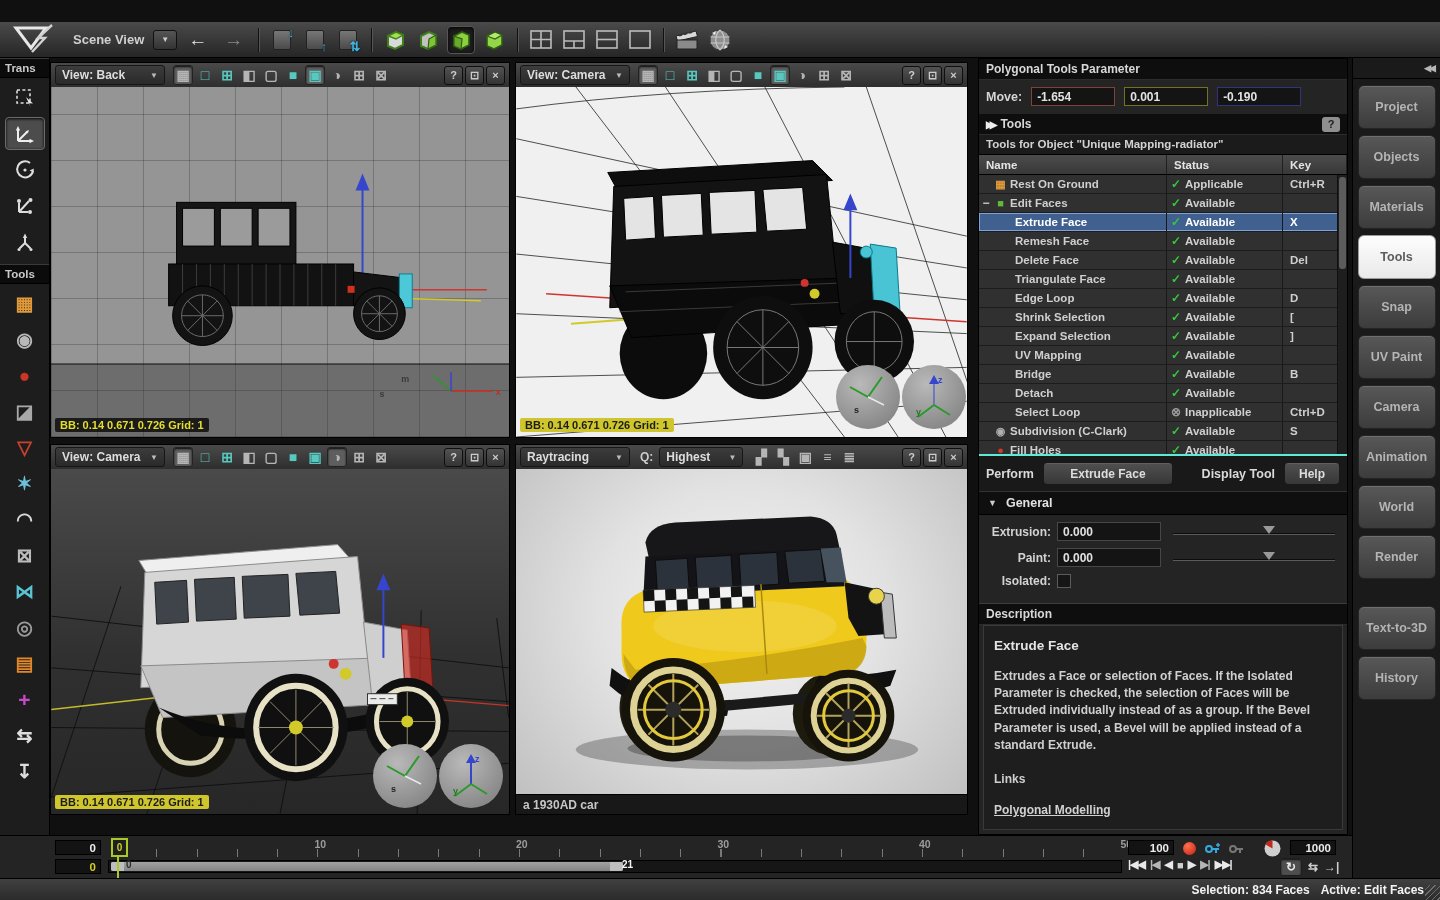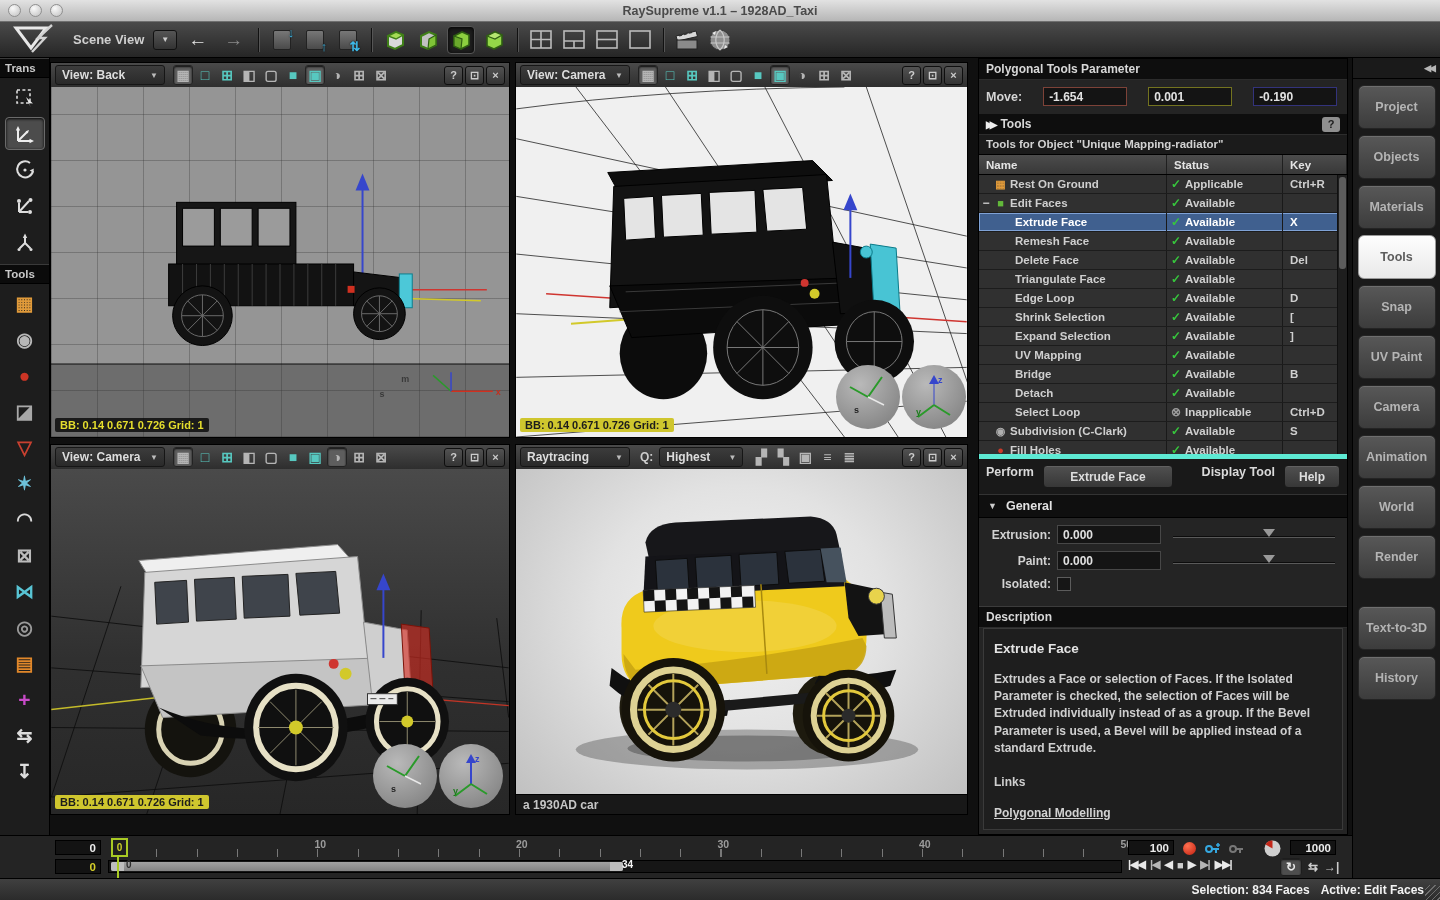--- a/index.html
+++ b/index.html
@@ -53,42 +53,42 @@
   .car{position:absolute;left:0;top:0;width:100%;height:100%;}
   .bb-chip{position:absolute;left:4px;bottom:5px;font-size:11px;padding:1px 5px;border-radius:2px;}
   .bb-dark{background:rgba(8,8,8,.82);color:#e5de2d;}
   .bb-yellow{background:#cfc62e;color:#1c1c1c;}
   .orbit{position:absolute;width:64px;height:64px;border-radius:50%;background:radial-gradient(circle at 38% 30%,#b9b9b9,#898989 75%);}
   .prompt{position:absolute;left:0;right:0;bottom:0;height:20px;background:#181818;border-top:1px solid #000;display:flex;align-items:center;padding:0 7px;color:#c6c6c6;font-size:12px;box-sizing:border-box;}
   
   .rpanel{position:absolute;left:978px;top:58px;width:370px;bottom:65px;background:#242424;border:1px solid #000;box-sizing:border-box;color:#c9c9c9;display:flex;flex-direction:column;overflow:hidden;}
   .sec-hdr{height:20px;min-height:20px;background:#0e0e0e;display:flex;align-items:center;padding:0 7px;font-size:12px;color:#d8d8d8;border-bottom:1px solid #2c2c2c;gap:7px;}
   .move-row{display:flex;align-items:center;gap:9px;padding:7px 7px 8px;font-size:12.5px;color:#d5d5d5;}
-  .mfield{width:72px;height:17px;background:#141414;border:1px solid;display:flex;align-items:center;padding:0 5px;font-size:12px;color:#e2e2e2;margin-left:12px;}
+  .mfield{width:72px;height:17px;background:#141414;border:1px solid;display:flex;align-items:center;padding:0 5px;font-size:12px;color:#e2e2e2;}
   .bx{border-color:#7d4238;}.by{border-color:#73731f;}.bz{border-color:#33337c;}
   .ff-icon{letter-spacing:-4px;font-size:10px;color:#eee;}
   .q-btn{margin-left:auto;width:18px;height:15px;background:#8f8f8f;color:#1d1d1d;border-radius:3px;display:flex;align-items:center;justify-content:center;font-size:11px;}
   .tools-sub{font-size:11.5px;color:#d2d2d2;padding:3px 7px 4px;background:#1b1b1b;white-space:nowrap;overflow:hidden;}
   .thead{display:flex;height:19px;min-height:19px;background:linear-gradient(#4c4c4c,#383838);border-top:1px solid #000;border-bottom:1px solid #000;font-size:11.5px;color:#e4e4e4;}
   .thead .c{display:flex;align-items:center;padding-left:7px;border-right:1px solid #1f1f1f;box-sizing:border-box;}
   .c1{width:188px;}.c2{width:116px;}.c3{flex:1;}
   .tbody{position:relative;height:279px;min-height:279px;overflow:hidden;background:#222;}
   .trow{display:flex;height:19px;background:#303030;border-bottom:1px solid #1c1c1c;font-size:11.5px;color:#cfcfcf;box-sizing:border-box;}
   .trow .c{display:flex;align-items:center;border-right:1px solid #191919;box-sizing:border-box;overflow:hidden;white-space:nowrap;}
   .trow.selected{background:#40608f;box-shadow:inset 0 0 0 1px #7fa2d6;color:#fff;}
   .expander{width:14px;text-align:center;color:#ccc;font-size:12px;}
   .row-icon{width:15px;text-align:center;font-size:11px;}
   .lvl2 .name-text{padding-left:36px;}
   .lvl1 .name-text{padding-left:2px;}
   .chk{width:18px;text-align:center;font-size:12px;}
   .chk.ok{color:#37c63d;}.chk.no{color:#9c9c9c;}
   .key-text{padding-left:7px;}
   .vscroll{position:absolute;right:0;top:0;bottom:0;width:9px;background:#1e1e1e;border-left:1px solid #101010;}
   .vthumb{position:absolute;left:1px;right:1px;top:2px;height:92px;background:#5c5c5c;border-radius:3px;}
-  .perform-row{display:flex;gap:9px;padding:6px 7px;font-size:12.5px;color:#dadada;background:#191919;border-top:5px solid #5eead4;}
+  .perform-row{display:flex;align-items:center;gap:9px;padding:6px 7px;font-size:12.5px;color:#dadada;background:#191919;border-top:2px solid #5eead4;}
   .btn{background:linear-gradient(#505050,#373737);border:1px solid #191919;border-radius:4px;color:#ddd;display:flex;align-items:center;justify-content:center;font-size:12px;box-shadow:inset 0 1px 0 rgba(255,255,255,.1);}
   .btn.wide{width:128px;height:21px;}
   .btn.help{width:54px;height:21px;}
   .ml-auto{margin-left:auto;}
   .gen-hdr{height:22px;min-height:22px;display:flex;align-items:center;gap:9px;background:#0f0f0f;padding:0 9px;font-size:12.5px;color:#e2e2e2;border-top:1px solid #333;border-bottom:1px solid #000;}
   .tri{font-size:9px;color:#ccc;}
   .gen-body{padding:7px 8px 8px;display:flex;flex-direction:column;gap:7px;background:#242424;}
   .gen-row{display:flex;align-items:center;font-size:12px;color:#d2d2d2;}
   .gen-label{width:64px;text-align:right;padding-right:6px;}
   .gfield{width:92px;height:17px;background:#141414;border:1px solid #474747;padding:0 5px;display:flex;align-items:center;color:#e0e0e0;}
@@ -130,28 +130,20 @@
   
   .statusbar{position:absolute;left:0;right:0;bottom:0;height:22px;background:linear-gradient(#404040,#2b2b2b);border-top:1px solid #000;display:flex;align-items:center;justify-content:flex-end;gap:11px;padding-right:16px;color:#f2f2f2;font-size:12px;box-sizing:border-box;z-index:6;}
   .grip{position:absolute;right:0;bottom:0;width:15px;height:15px;background:repeating-linear-gradient(135deg,transparent 0 3px,#6e6e6e 3px 4px);}
   svg text{font-family:"Liberation Sans",sans-serif;}
 </style>
 </head>
 <body>
 
 <div id="app">
 
-  <div class="titlebar">
-    <div class="traffic">
-      <span class="light"></span>
-      <span class="light"></span>
-      <span class="light"></span>
-    </div>
-    <span>RaySupreme v1.1 – 1928AD_Taxi</span>
-  </div>
 
   <div class="main-toolbar">
     <span style="margin-left:4px;">
       <svg width="44" height="30" viewBox="0 0 44 30">
           <path d="M4 5 L34 5 L19 25 Z" fill="none" stroke="#e8e8e8" stroke-width="3"></path>
           <path d="M40 2 L26 15 L33 15 L20 29" fill="none" stroke="#d2d2d2" stroke-width="2.4"></path>
         </svg>
     </span>
     <span class="tb-label">Scene View</span>
     <span class="tb-dd">▼</span>
@@ -841,21 +833,21 @@
     <span class="tick-label" style="left: 5px;">0</span>
         <span class="tick-label" style="left: 206.5px;">10</span>
         <span class="tick-label" style="left: 408px;">20</span>
         <span class="tick-label" style="left: 609.5px; text-align: center;">30</span>
         <span class="tick-label" style="left: 811px;">40</span>
         <span class="tick-label" style="left: 1012.5px;">50</span>
       </div>
     <div class="scrollrow">
       <span class="s0">0</span>
       <div class="sthumb"></div>
-      <span class="s25" style="right:488px;">34</span>
+      <span class="s25" style="right:488px;">21</span>
     </div>
     <div class="tl-field" style="left:1128px;top:4px;">100</div>
     <span class="rec"></span>
     <span class="tl-ic" style="left:1204px;"><svg width="18" height="14">
           <circle cx="5" cy="8" r="3" fill="none" stroke="#35a8e0" stroke-width="2"></circle>
           <path d="M8 8 H15 M12 8 V12" stroke="#35a8e0" stroke-width="2" fill="none"></path>
           <path d="M14 2 V6 M12 4 H16" stroke="#35a8e0" stroke-width="1.6" fill="none"></path>
         </svg></span>
     <span class="tl-ic" style="left:1228px;"><svg width="18" height="14">
           <circle cx="5" cy="8" r="3" fill="none" stroke="#777" stroke-width="2"></circle>

